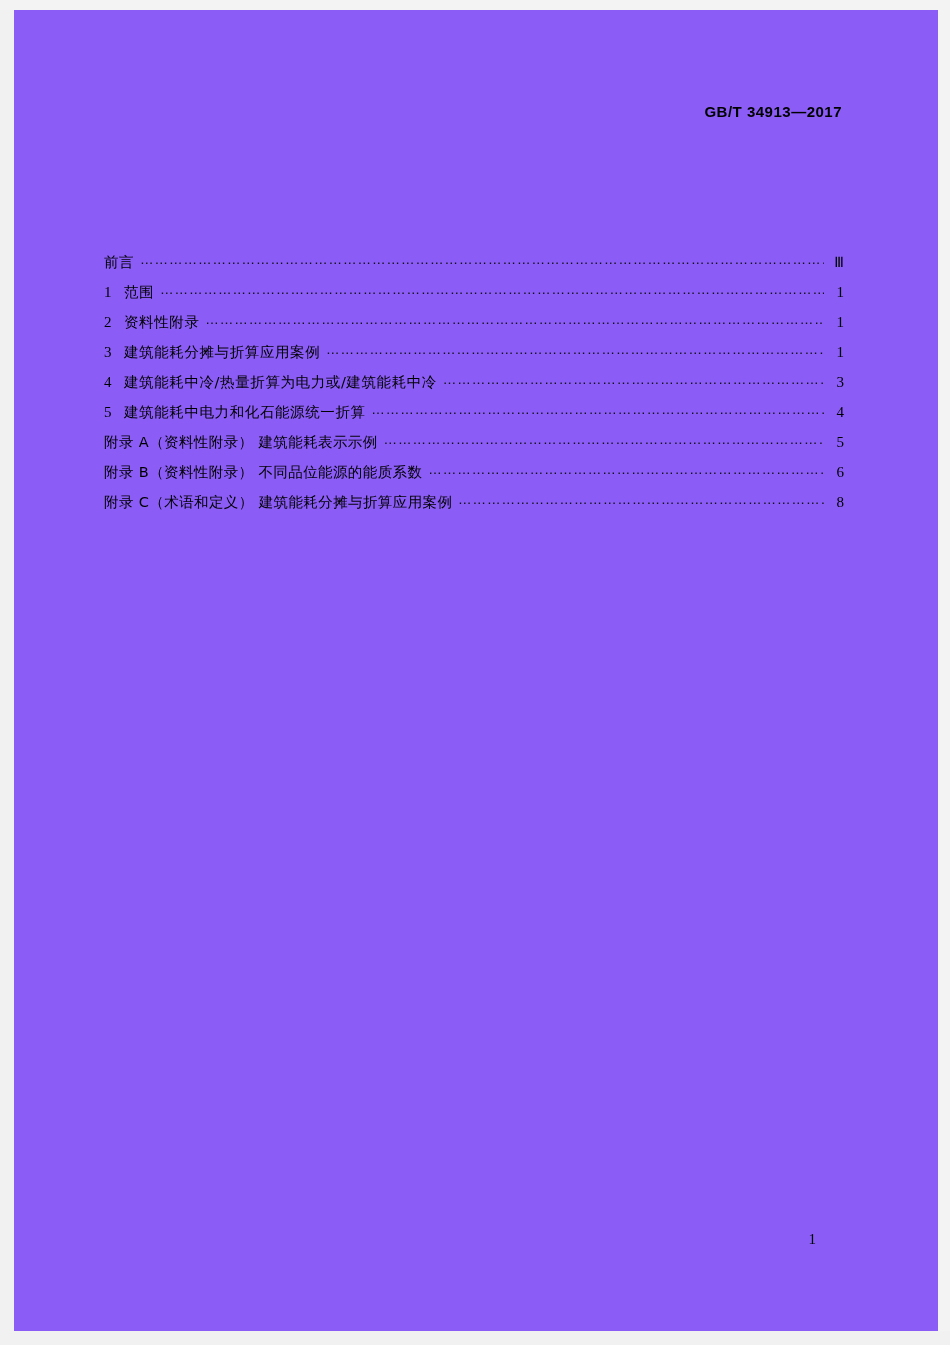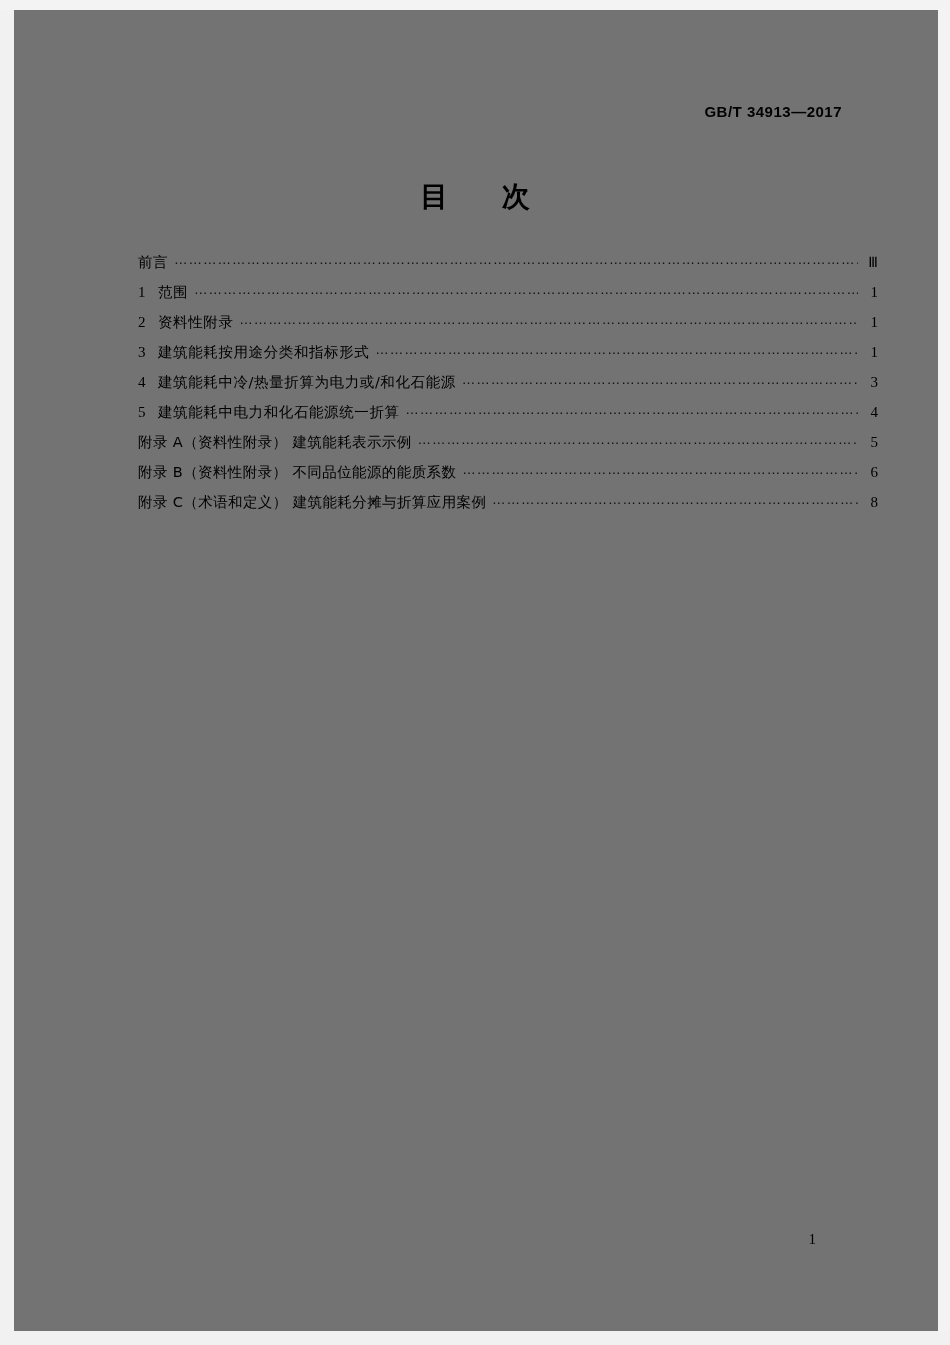--- a/index.html
+++ b/index.html
@@ -12,21 +12,21 @@
     height: 1345px;
     position: relative;
     font-family: "Liberation Serif", "DejaVu Serif", serif;
     color: #000000;
   }
   .page {
     position: absolute;
     left: 0; top: 0;
     width: 950px;
     height: 1345px;
-    background: #737373;
+    background: #8b5cf6;
     overflow: hidden;
   }
   
   .scan-edge-left {
     position: absolute;
     left: 0; top: 0;
     width: 14px; height: 1345px;
     background: #f1f1f1;
   }
   .scan-edge-right {
@@ -70,21 +70,20 @@
     font-weight: 700;
     letter-spacing: 22px;
     text-indent: 22px;
   }
 
   .toc {
     position: absolute;
     left: 104px;
     top: 255px;
     width: 740px;
-    margin-left: 34px;
   }
   .toc-row {
     display: flex;
     align-items: baseline;
     font-size: 15.5px;
     line-height: 1.0;
     height: 30px;
     white-space: nowrap;
   }
   .toc-row.preface {
@@ -139,21 +138,20 @@
 <body>
 
 <div class="page">
   <div class="scan-edge-left"></div>
   <div class="scan-edge-right"></div>
   <div class="scan-edge-top"></div>
   <div class="scan-edge-bottom"></div>
 
   <div class="std-number">GB/T 34913—2017</div>
 
-  <div class="doc-title">目  次</div>
 
   <div class="toc" id="toc-container">
       <div class="toc-row preface">
         <span class="toc-label">前言</span>
         <span class="toc-leader">………………………………………………………………………………………………………………………………………………………………………………………</span>
         <span class="toc-page roman">Ⅲ</span>
       </div>
       <div class="toc-row">
         <span class="toc-num">1</span>
         <span class="toc-label">范围</span>
@@ -161,27 +159,27 @@
         <span class="toc-page">1</span>
       </div>
       <div class="toc-row">
         <span class="toc-num">2</span>
         <span class="toc-label">资料性附录</span>
         <span class="toc-leader">………………………………………………………………………………………………………………………………………………………………………………………</span>
         <span class="toc-page">1</span>
       </div>
       <div class="toc-row">
         <span class="toc-num">3</span>
-        <span class="toc-label">建筑能耗按用途分类和指标形式</span>
+        <span class="toc-label">建筑能耗分摊与折算应用案例</span>
         <span class="toc-leader">………………………………………………………………………………………………………………………………………………………………………………………</span>
         <span class="toc-page">1</span>
       </div>
       <div class="toc-row">
         <span class="toc-num">4</span>
-        <span class="toc-label">建筑能耗中冷/热量折算为电力或/和化石能源</span>
+        <span class="toc-label">建筑能耗中冷/热量折算为电力或/建筑能耗中冷</span>
         <span class="toc-leader">………………………………………………………………………………………………………………………………………………………………………………………</span>
         <span class="toc-page">3</span>
       </div>
       <div class="toc-row">
         <span class="toc-num">5</span>
         <span class="toc-label">建筑能耗中电力和化石能源统一折算</span>
         <span class="toc-leader">………………………………………………………………………………………………………………………………………………………………………………………</span>
         <span class="toc-page">4</span>
       </div>
       <div class="toc-row">

